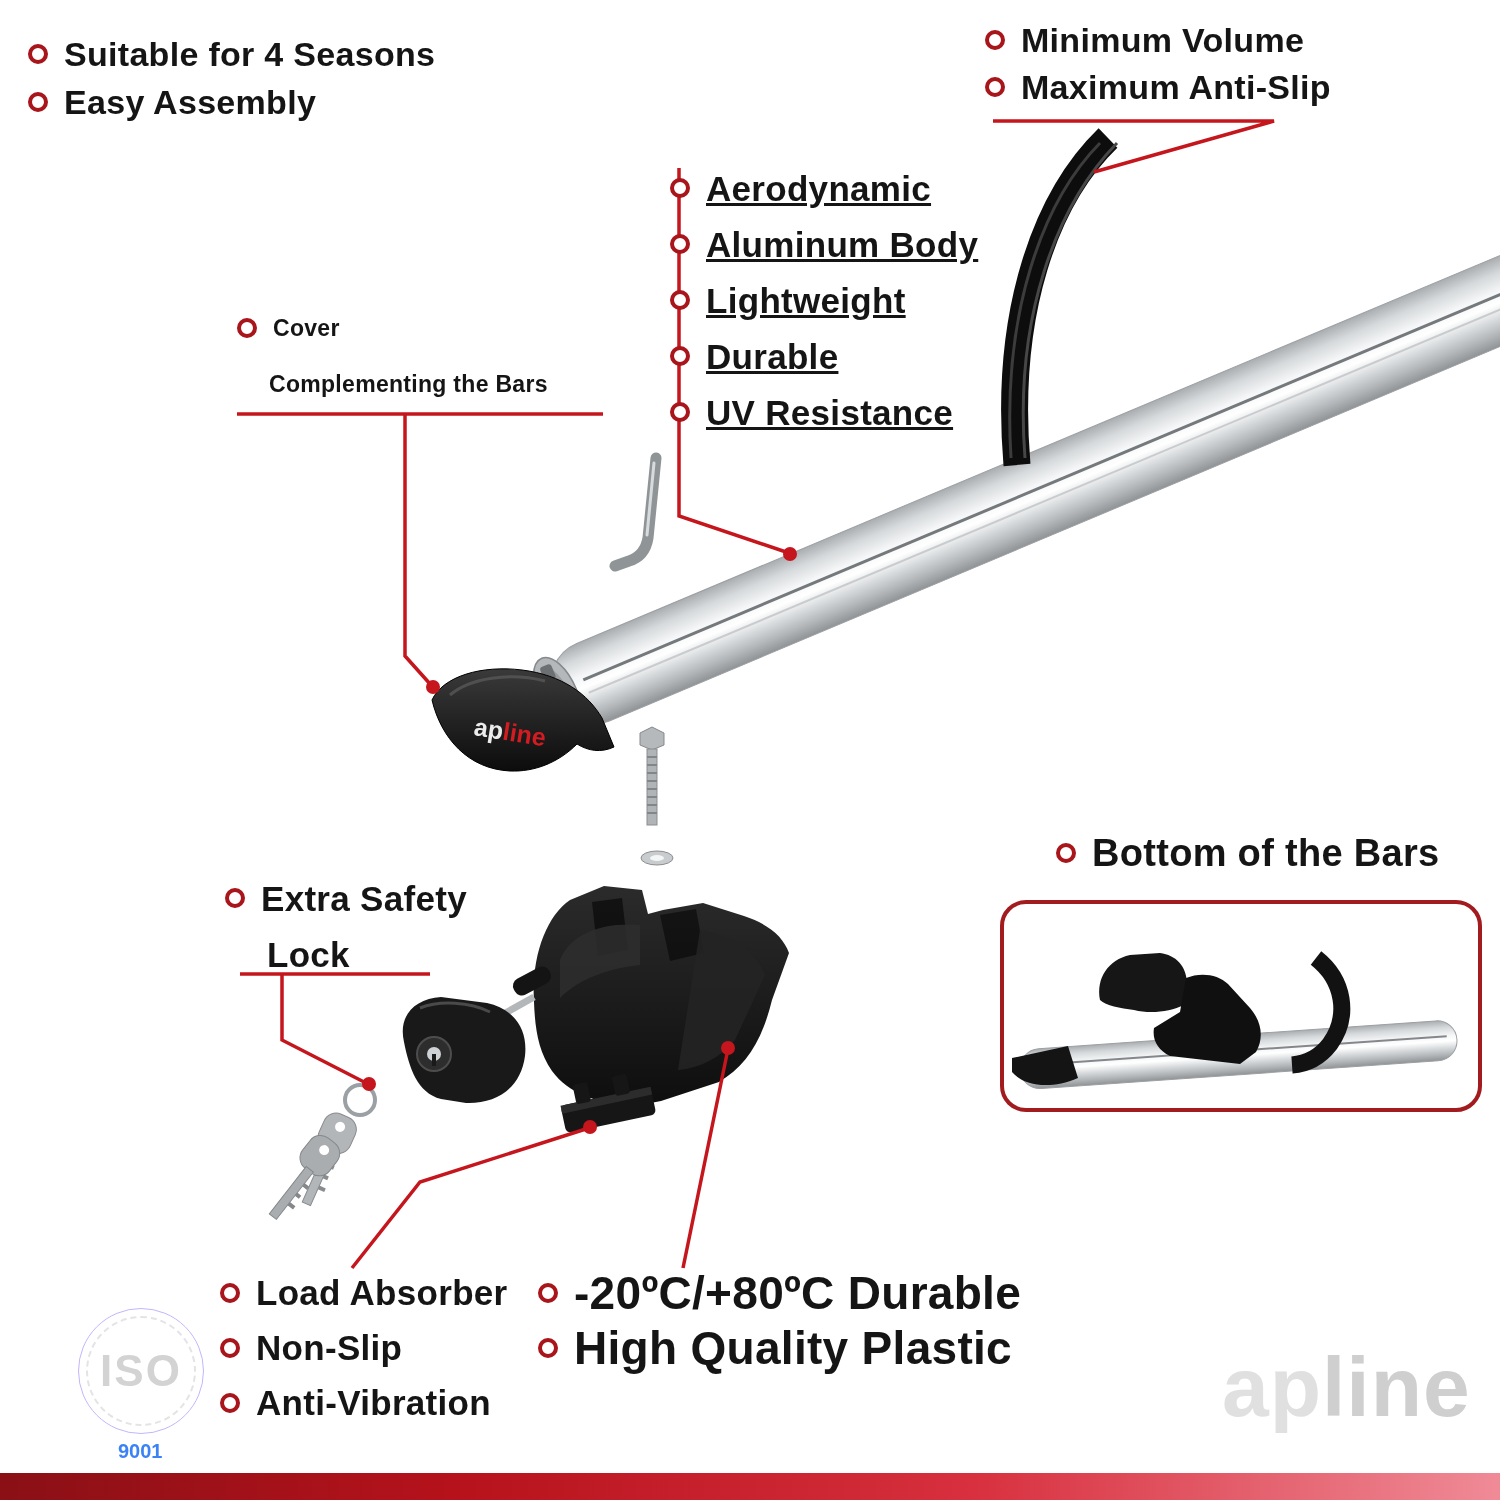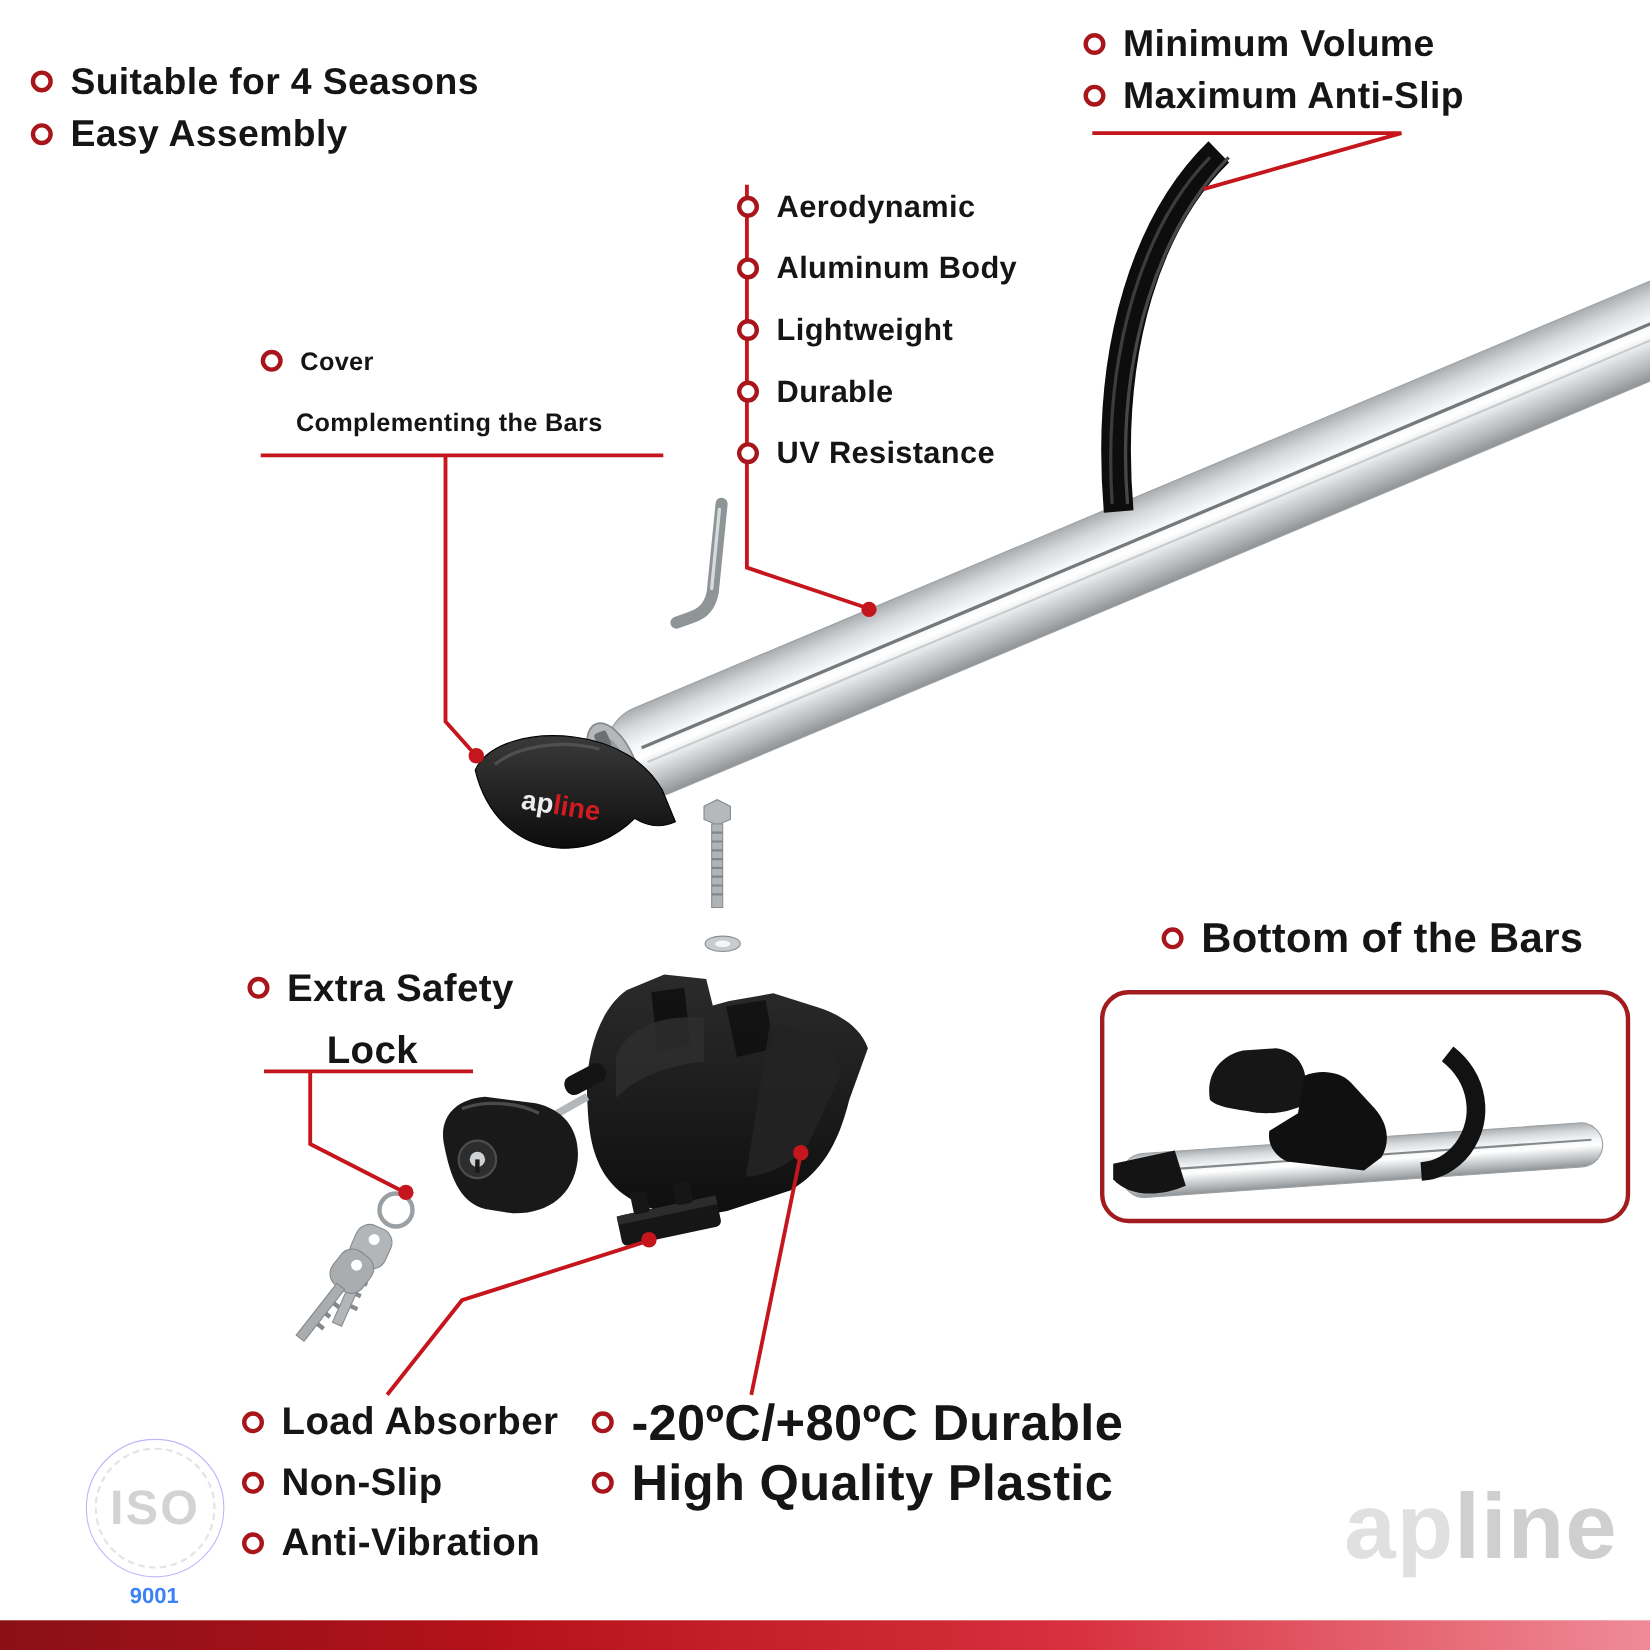--- a/index.html
+++ b/index.html
@@ -10,26 +10,26 @@
   .art{position:absolute;left:0;top:0;width:1500px;height:1500px;}
   .label-block{position:absolute;}
   .label-row{display:flex;align-items:center;height:48px;font-size:34px;letter-spacing:.3px;white-space:nowrap;}
   .label-row .txt{line-height:1;}
   .bullet{
     width:12px;height:12px;border:4px solid #a8151a;border-radius:50%;
     background:#fff;margin-right:16px;flex:0 0 auto;
   }
   .no-bullet{padding-left:32px;align-items:center;}
   
-  #tl{left:28px;top:30px;margin-top:20px;}
+  #tl{left:28px;top:30px;}
   #tr{left:985px;top:16px;} #tr .label-row{height:47px;}
-  #features{left:670px;top:160px;} #features .label-row{height:56px;font-size:28px;}
+  #features{left:670px;top:160px;} #features .label-row{height:56px;font-size:35px;text-decoration:underline;}
   #cover-label{left:237px;top:300px;} #cover-label .label-row{height:56px;font-size:23px;}
   #lock-label{left:225px;top:870px;} #lock-label .label-row{height:56px;font-size:35px;}
-  #lock-label .row2{margin-left:72px;}
+  #lock-label .row2{margin-left:42px;}
   #bob-label{left:1056px;top:830px;} #bob-label .label-row{height:46px;font-size:38px;justify-content:space-between;}
   #bl-list{left:220px;top:1265px;} #bl-list .label-row{height:55px;font-size:35px;}
   #bm-list{left:538px;top:1265px;} #bm-list .label-row{height:55px;font-size:46px;}
   
   .iso-wm{
     position:absolute;left:78px;top:1308px;width:124px;height:124px;border:1px solid #c4b5fd;
     border-radius:50%;display:flex;align-items:center;justify-content:center;flex-direction:column;
   }
   .iso-wm::before{
     content:"";position:absolute;inset:7px;border:2px dashed #e4e4e4;border-radius:50%;

